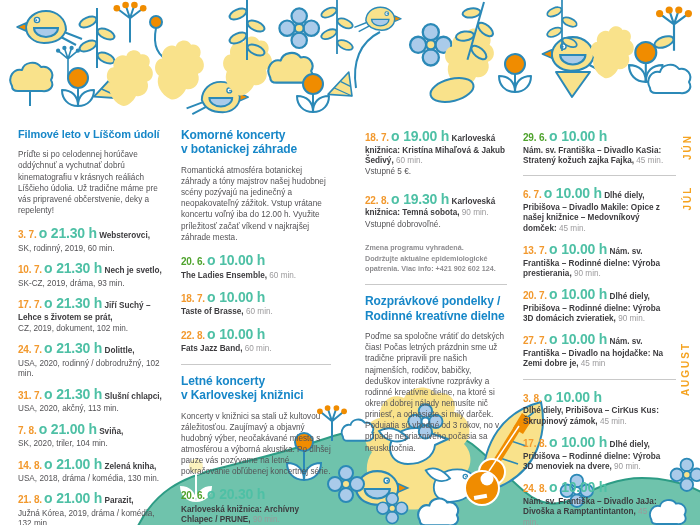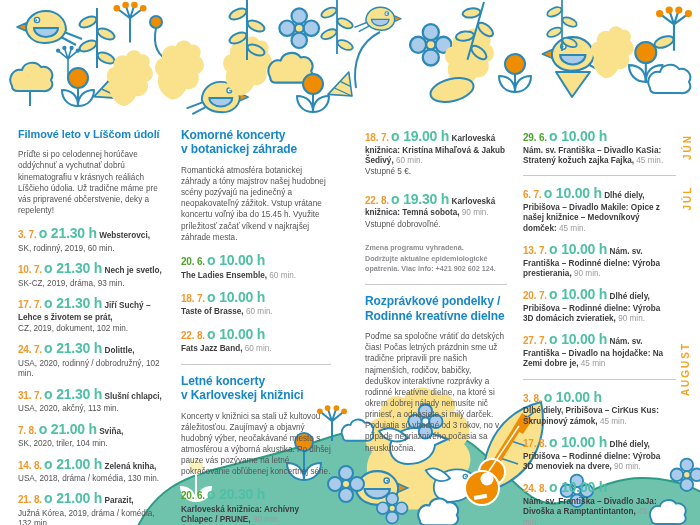--- a/index.html
+++ b/index.html
@@ -372,21 +372,21 @@
     <span class="date m-aug">28. 8.</span>
     <span class="time">o 21.00 h</span>
     <span class="etitle">Hodinárov učeň,</span>
     <span class="details">CZ-SK, 2019, rozprávka, 102 min.</span>
   </p>
 </div>
 
 <div class="col col2">
   <h2 class="sec">Komorné koncerty
 v botanickej záhrade</h2>
-  <p class="intro">Romantická atmosféra botanickej záhrady a tóny majstrov našej hudobnej scény pozývajú na jedinečný a neopakovateľný zážitok. Vstup vrátane koncertu voľný iba do 15.45 h. Využite príležitosť začať víkend v najkrajšej záhrade mesta.</p>
+  <p class="intro">Romantická atmosféra botanickej záhrady a tóny majstrov našej hudobnej scény pozývajú na jedinečný a neopakovateľný zážitok. Vstup vrátane koncertu voľný iba do 12.00 h. Využite príležitosť začať víkend v najkrajšej záhrade mesta.</p>
 
   <p class="event">
     <span class="dline">
       <span class="date m-jun">20. 6.</span>
       <span class="time">o 10.00 h</span>
     </span>
     <span class="tline">
       <span class="etitle">The Ladies Ensemble,</span>
       <span class="dur">60 min.</span>
     </span>

